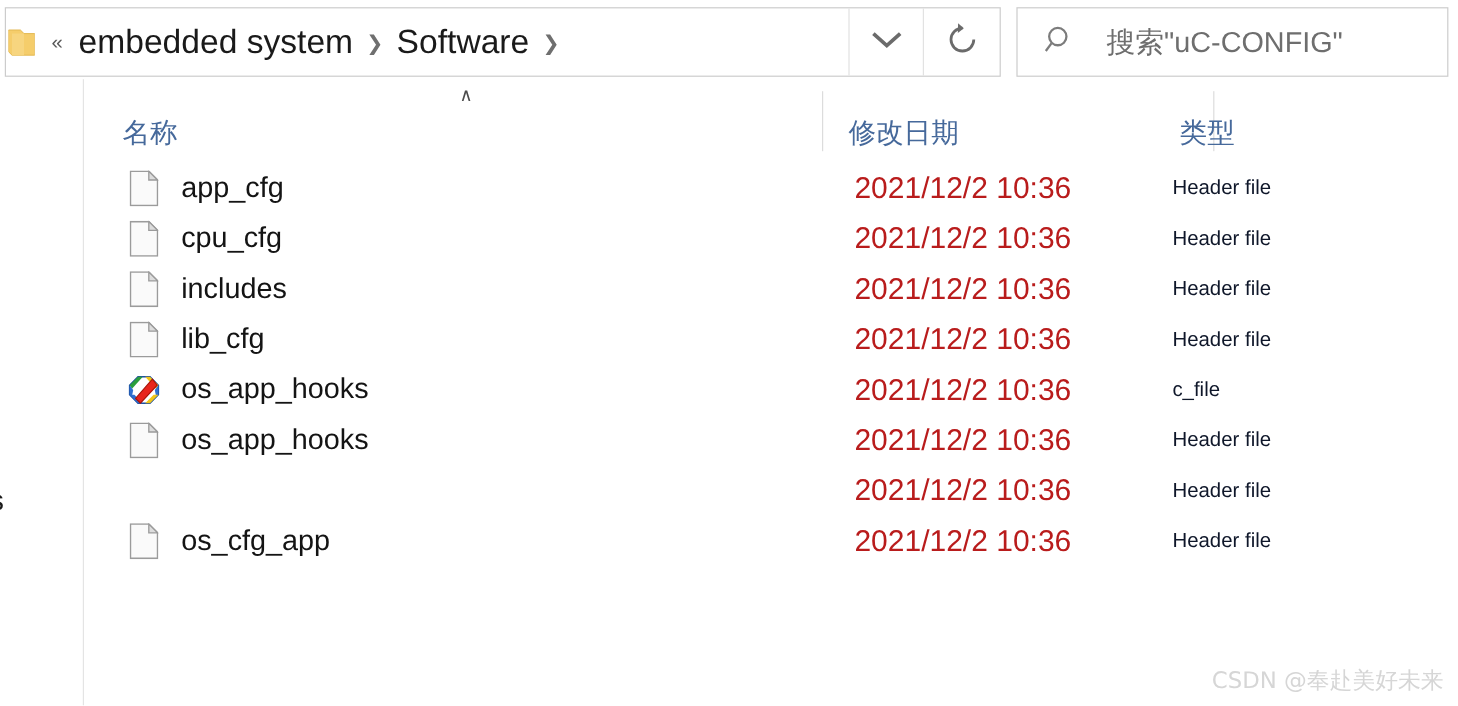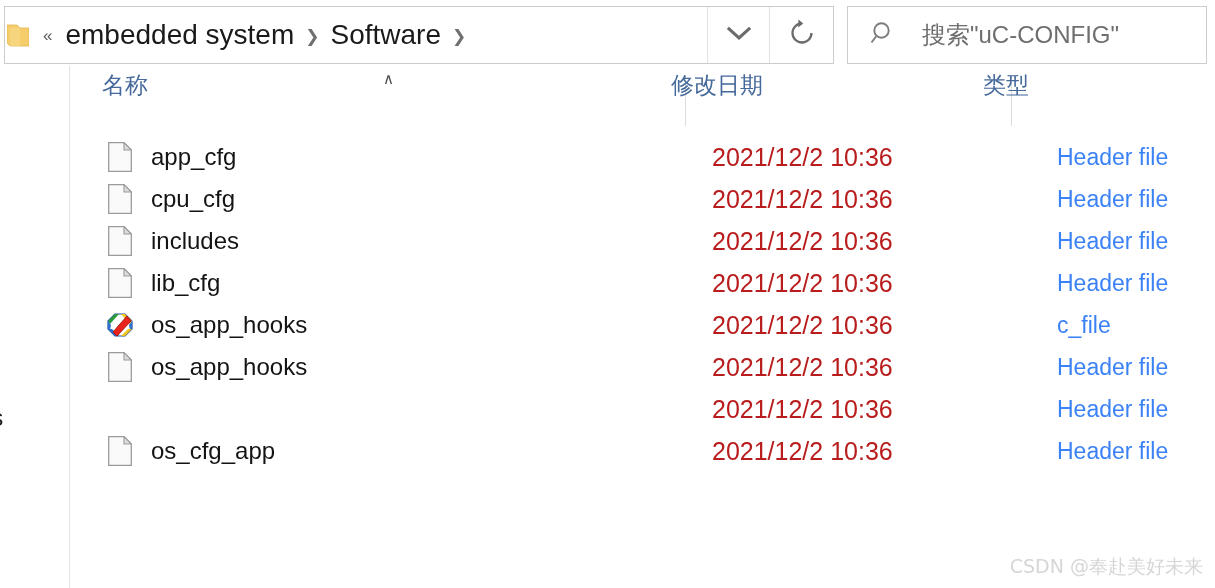--- a/index.html
+++ b/index.html
@@ -126,21 +126,21 @@
   
   #col-headers {
     position: absolute;
     left: 71px; top: 70px;
     width: 1144px; height: 56px;
   }
   .col-h {
     position: absolute;
     top: 0; height: 56px;
     display: flex;
-    align-items: flex-start;
+    align-items: flex-end;
     font-size: 23px;
     color: #46699b;
     white-space: nowrap;
   }
   .col-div {
     position: absolute;
     top: 6px; height: 50px;
     width: 1px;
     background: #dcdcdc;
   }
@@ -186,24 +186,24 @@
   .cell-date {
     position: absolute;
     left: 641px; top: 0; height: 42px;
     display: flex; align-items: center;
     font-size: 25px;
     color: #b91c1c;
     white-space: nowrap;
   }
   .cell-type {
     position: absolute;
-    left: 986px; top: 0; height: 42px;
+    left: 906px; top: 0; height: 42px;
     display: flex; align-items: center;
-    font-size: 23px;
-    color: #3b82f6;
+    font-size: 17px;
+    color: #0f172a;
     white-space: nowrap;
   }
 
   
   #watermark {
     position: absolute;
     right: 12px; bottom: 8px;
     font-size: 19px;
     color: #d6d6d6;
     white-space: nowrap;
@@ -269,21 +269,21 @@
   </div>
 
   <div id="col-headers">
     <div id="sort-caret">∧</div>
 
     <div class="col-h" style="left:31px;width:583px;">
       <span>名称</span>
     </div>
     <div class="col-div" style="left:614px;"></div>
 
-    <div class="col-h" style="left:600px;width:316px;">
+    <div class="col-h" style="left:636px;width:316px;">
       <span>修改日期</span>
     </div>
     <div class="col-div" style="left:940px;"></div>
 
     <div class="col-h" style="left:912px;width:190px;">
       <span>类型</span>
     </div>
   </div>
 
   <div id="file-list">

